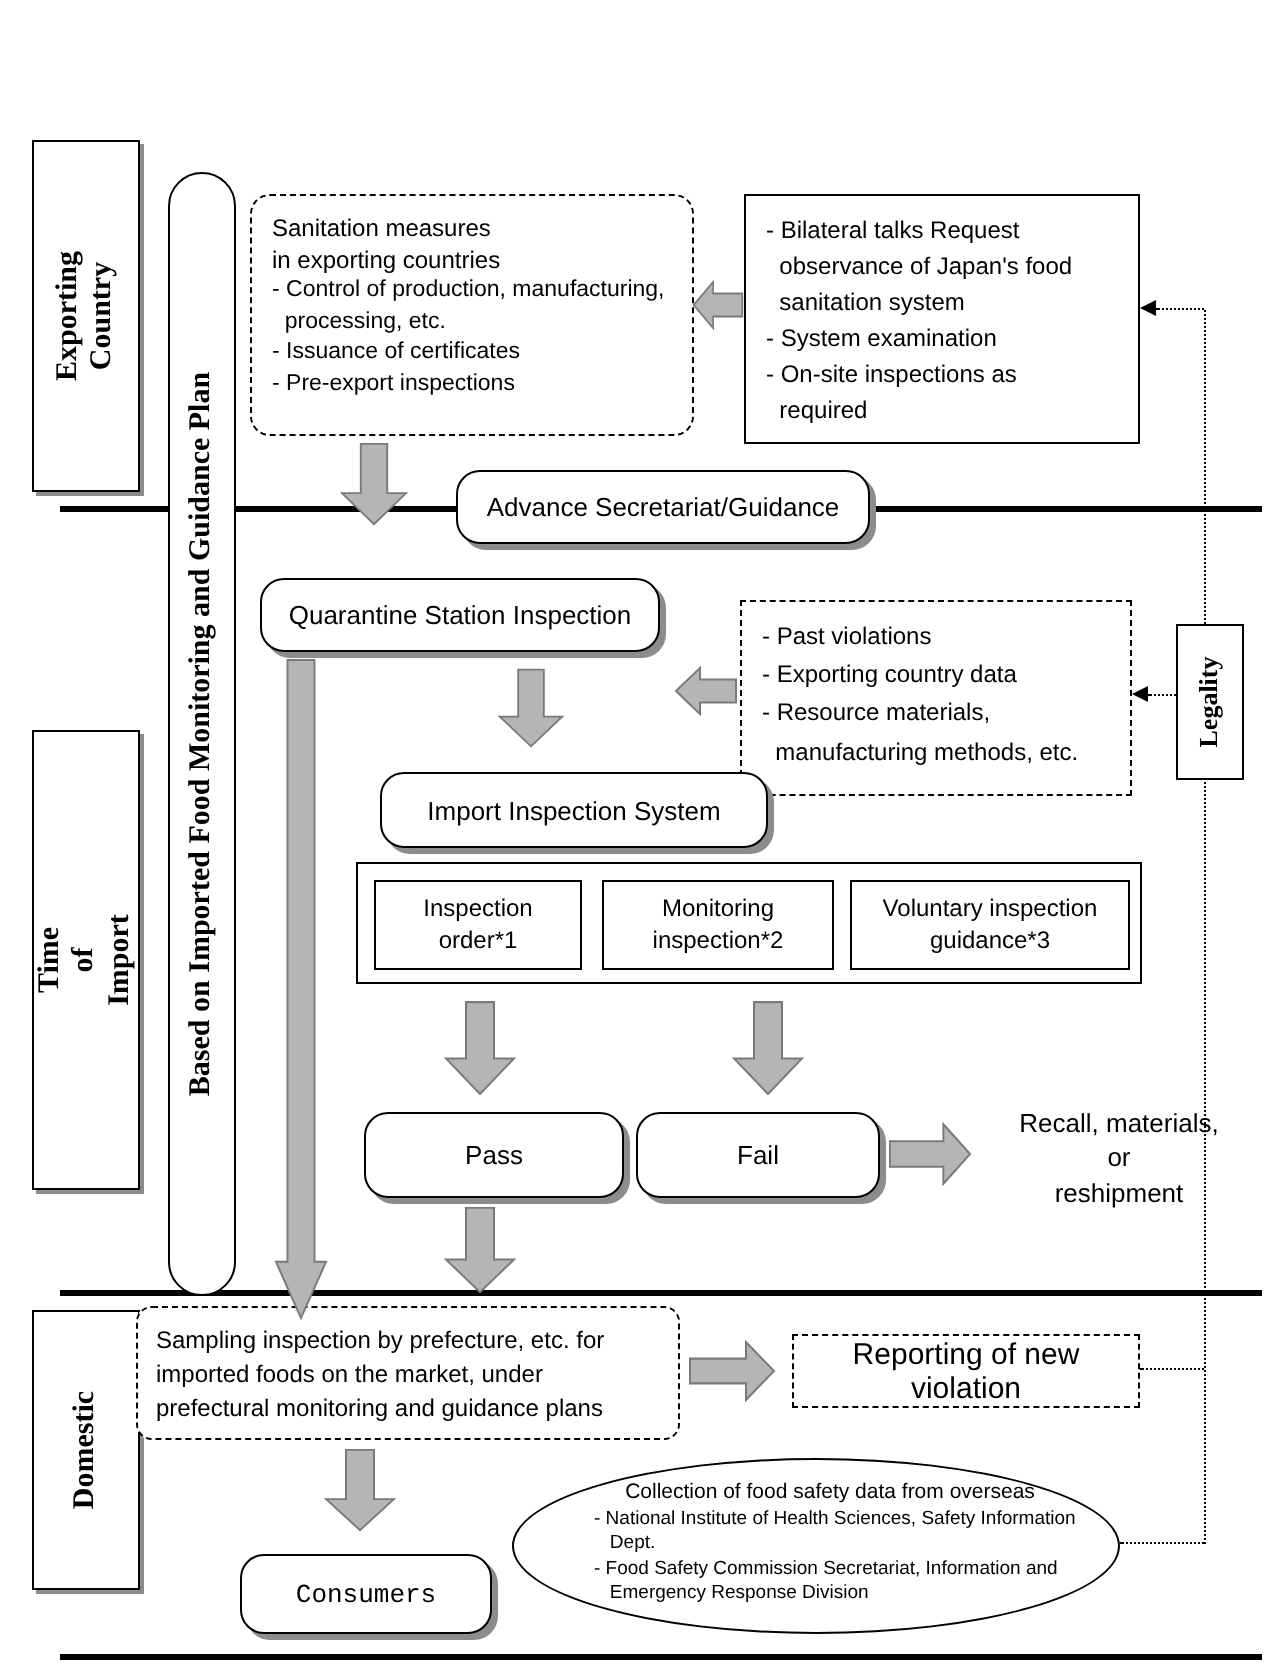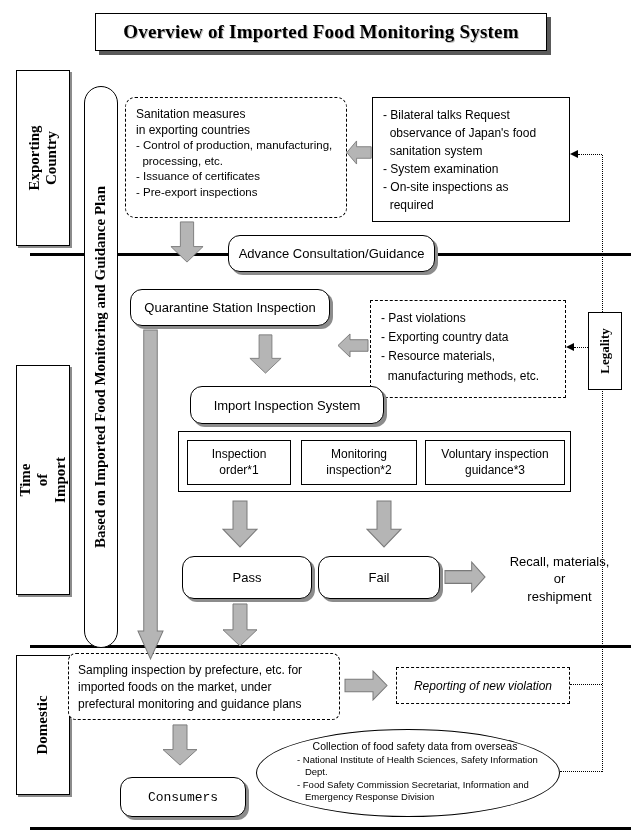--- a/index.html
+++ b/index.html
@@ -38,23 +38,20 @@
   <div class="abs ah-left" style="left:570px;top:150px;"></div>
   <div class="abs dotline-h" style="left:574px;top:347px;width:14px;"></div>
   <div class="abs ah-left" style="left:566px;top:343px;"></div>
   <div class="abs dotline-h" style="left:570px;top:684px;width:32px;"></div>
   <div class="abs dotline-h" style="left:560px;top:771px;width:42px;"></div>
 
   <div class="abs divider" style="left:30px;top:253px;width:601px;"></div>
   <div class="abs divider" style="left:30px;top:645px;width:601px;"></div>
   <div class="abs divider" style="left:30px;top:827px;width:601px;"></div>
 
-  <div class="abs box center z4" style="left:95px;top:13px;width:452px;height:38px;box-shadow:4px 4px 0 #5a5a5a;">
-    <span class="serif title-text">Overview of Imported Food Monitoring System</span>
-  </div>
 
   <div class="abs box shadow-sm z4" style="left:16px;top:70px;width:54px;height:176px;">
     <span class="rot serif" style="font-size:15px;">Exporting
 Country</span>
   </div>
   <div class="abs box shadow-sm z4" style="left:16px;top:365px;width:54px;height:230px;">
     <span class="rot serif" style="font-size:15px;">Time of Import</span>
   </div>
   <div class="abs box shadow-sm z4" style="left:16px;top:655px;width:54px;height:140px;">
     <span class="rot serif" style="font-size:15px;">Domestic</span>
@@ -84,21 +81,21 @@
 
   <svg class="abs z5" style="left:346px;top:140px;" width="26" height="25" viewBox="0 0 32 26" preserveAspectRatio="none">
     <polygon class="blockarrow" points="1,13 13,1 13,7 31,7 31,19 13,19 13,25"></polygon>
   </svg>
 
   <svg class="abs z5" style="left:170px;top:221px;" width="34" height="42" viewBox="0 0 36 46" preserveAspectRatio="none">
     <polygon class="blockarrow" points="11,1 25,1 25,28 35,28 18,45 1,28 11,28"></polygon>
   </svg>
 
   <div class="abs box rounded center label13 z4" style="left:228px;top:235px;width:207px;height:37px;">
-    <span>Advance Consultation/Guidance</span>
+    <span>Advance Secretariat/Guidance</span>
   </div>
 
   <div class="abs box rounded center label13 z4" style="left:130px;top:289px;width:200px;height:37px;">
     <span>Quarantine Station Inspection</span>
   </div>
 
   <svg class="abs z5" style="left:137px;top:329px;" width="27" height="331" viewBox="0 0 28 330" preserveAspectRatio="none">
     <polygon class="blockarrow" points="7,1 21,1 21,301 27,301 14,329 1,301 7,301"></polygon>
   </svg>
 
@@ -160,21 +157,21 @@
   </svg>
 
   <div class="abs box dashed pre z4" style="left:68px;top:653px;width:272px;height:67px;border-radius:8px;padding:8px 9px;font-size:12px;line-height:1.42;">Sampling inspection by prefecture, etc. for
 imported foods on the market, under
 prefectural monitoring and guidance plans</div>
 
   <svg class="abs z5" style="left:344px;top:670px;" width="44" height="31" viewBox="0 0 44 30" preserveAspectRatio="none">
     <polygon class="blockarrow" points="1,9 29,9 29,1 43,15 29,29 29,21 1,21"></polygon>
   </svg>
 
-  <div class="abs box dashed center z4" style="left:396px;top:667px;width:174px;height:37px;font-size:12px;font-style:italic;">
+  <div class="abs box dashed center z4" style="left:396px;top:667px;width:174px;height:37px;font-size:15px;">
     <span>Reporting of new violation</span>
   </div>
 
   <svg class="abs z5" style="left:162px;top:724px;" width="36" height="42" viewBox="0 0 36 46" preserveAspectRatio="none">
     <polygon class="blockarrow" points="11,1 25,1 25,28 35,28 18,45 1,28 11,28"></polygon>
   </svg>
 
   <div class="abs box rounded center label13 z4" style="left:120px;top:777px;width:126px;height:40px;font-family:Liberation Mono, monospace;">
     <span>Consumers</span>
   </div>

